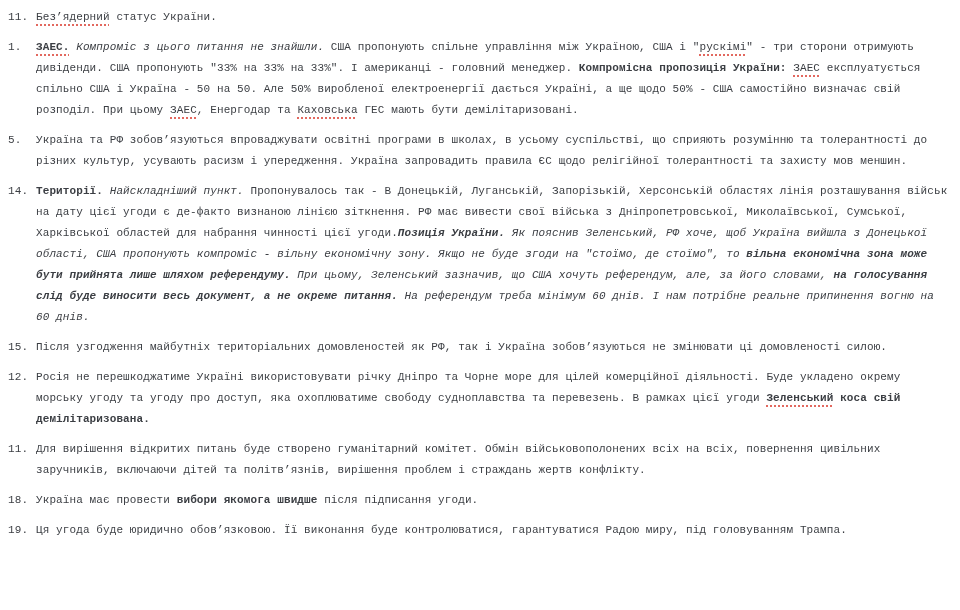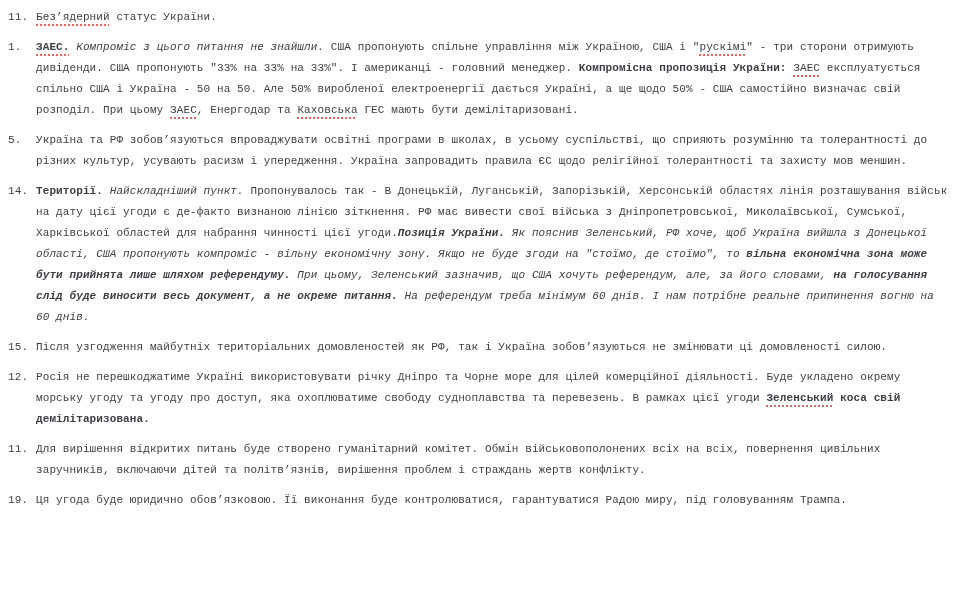--- a/index.html
+++ b/index.html
@@ -65,17 +65,21 @@
       </li>
       <li class="item">
         <span class="num">12.</span>
         <div class="content"><span>Росія не перешкоджатиме Україні використовувати річку Дніпро та Чорне море для цілей комерційної діяльності. Буде укладено окрему морську угоду та угоду про доступ, яка охоплюватиме свободу судноплавства та перевезень. В рамках цієї угоди </span><span class="b u">Зеленський</span><span class="b"> коса свій демілітаризована.</span></div>
       </li>
       <li class="item">
         <span class="num">11.</span>
         <div class="content"><span>Для вирішення відкритих питань буде створено гуманітарний комітет. Обмін військовополонених всіх на всіх, повернення цивільних заручників, включаючи дітей та політв’язнів, вирішення проблем і страждань жертв конфлікту.</span></div>
       </li>
       <li class="item">
+        <span class="num">18.</span>
+        <div class="content"><span>Україна має провести </span><span class="b">вибори якомога швидше</span><span> після підписання угоди.</span></div>
+      </li>
+      <li class="item">
         <span class="num">19.</span>
         <div class="content"><span>Ця угода буде юридично обов’язковою. Її виконання буде контролюватися, гарантуватися Радою миру, під головуванням Трампа. </span></div>
       </li>
     </ol>
 </div>
 
 </body></html>

